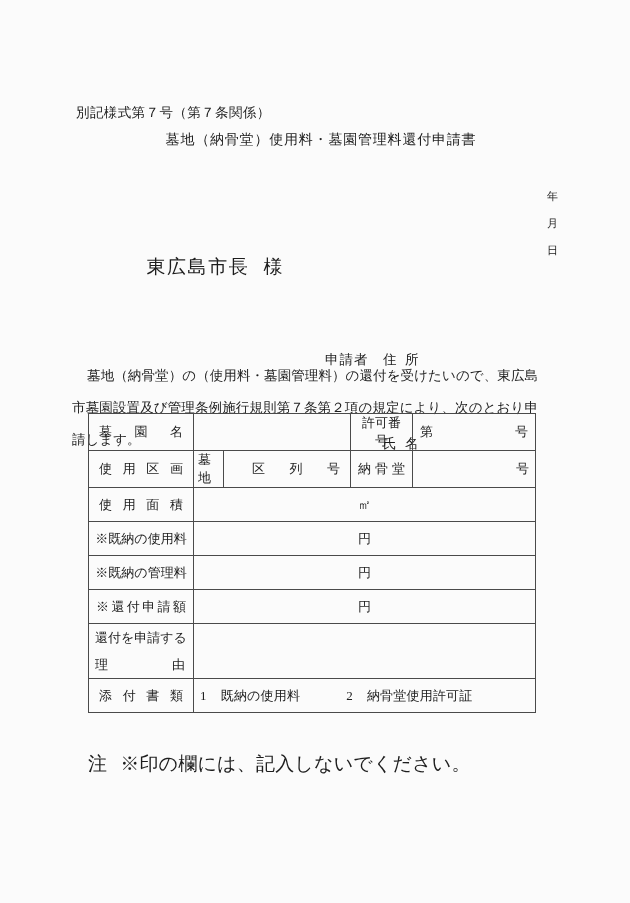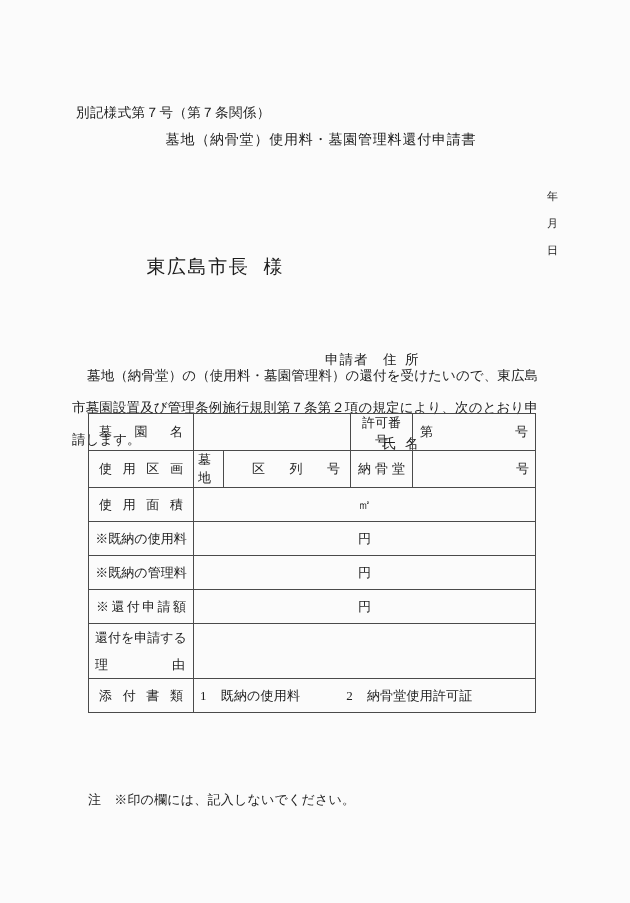--- a/index.html
+++ b/index.html
@@ -143,23 +143,22 @@
   }
   .attach-cell { letter-spacing: 0.2px; }
   .attach-cell .n { display: inline-block; }
   .attach-cell .s1 { display: inline-block; width: 14px; }
   .attach-cell .s2 { display: inline-block; width: 46px; }
 
   
   .footnote {
     left: 88px;
     top: 751px;
-    font-size: 13px;
+    font-size: 19px;
     letter-spacing: 0.2px;
-    margin-top: 40px;
   }
   .footnote .gap { display: inline-block; width: 13px; }
 </style>
 </head>
 <body>
 
 <div class="page">
 
   <div class="abs form-no">別記様式第７号（第７条関係）</div>
 

